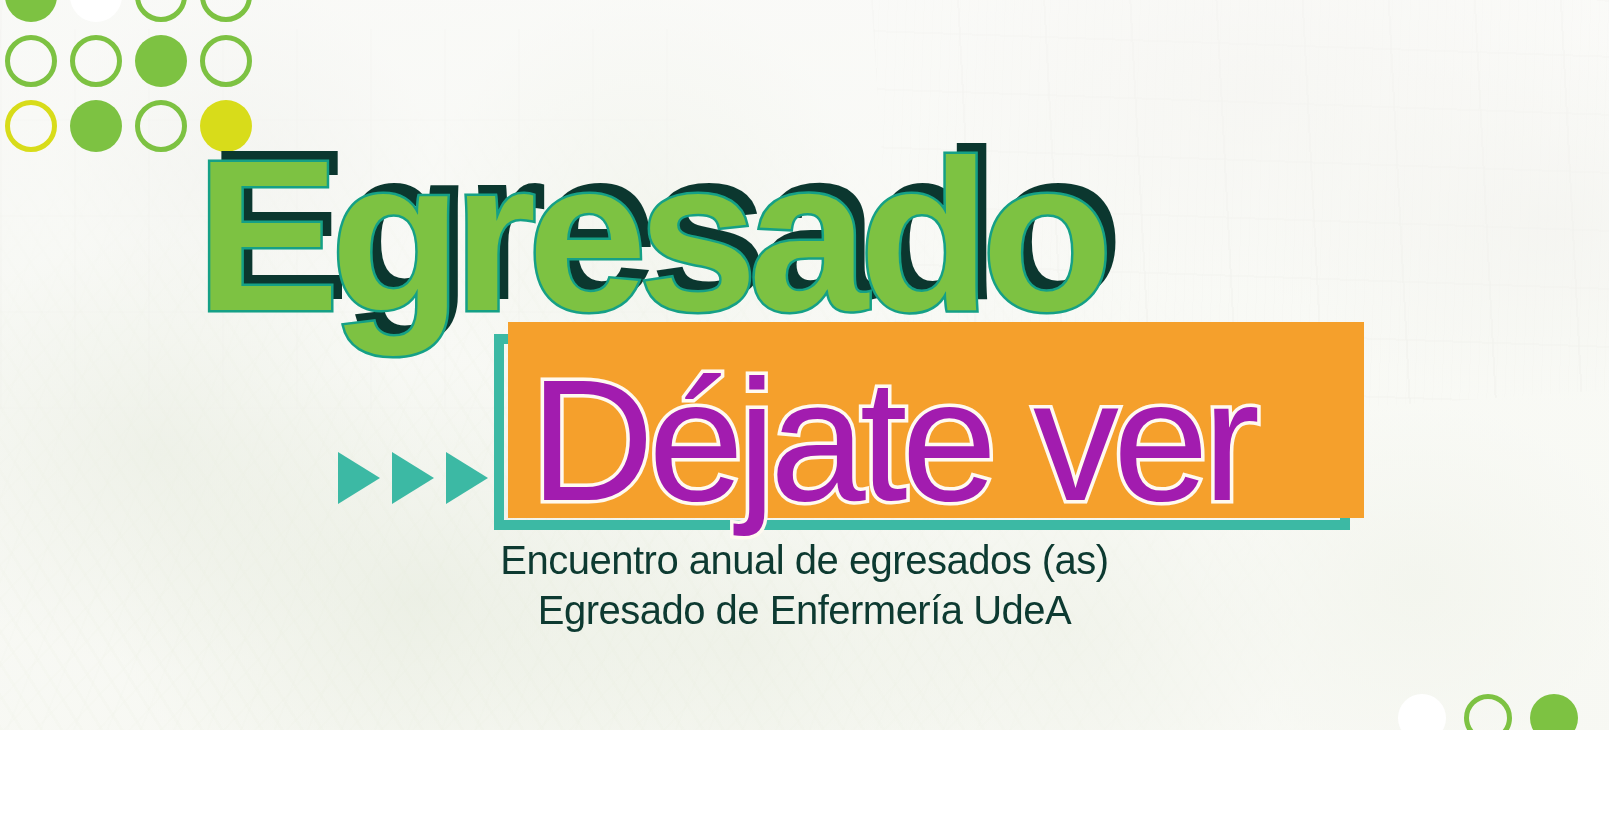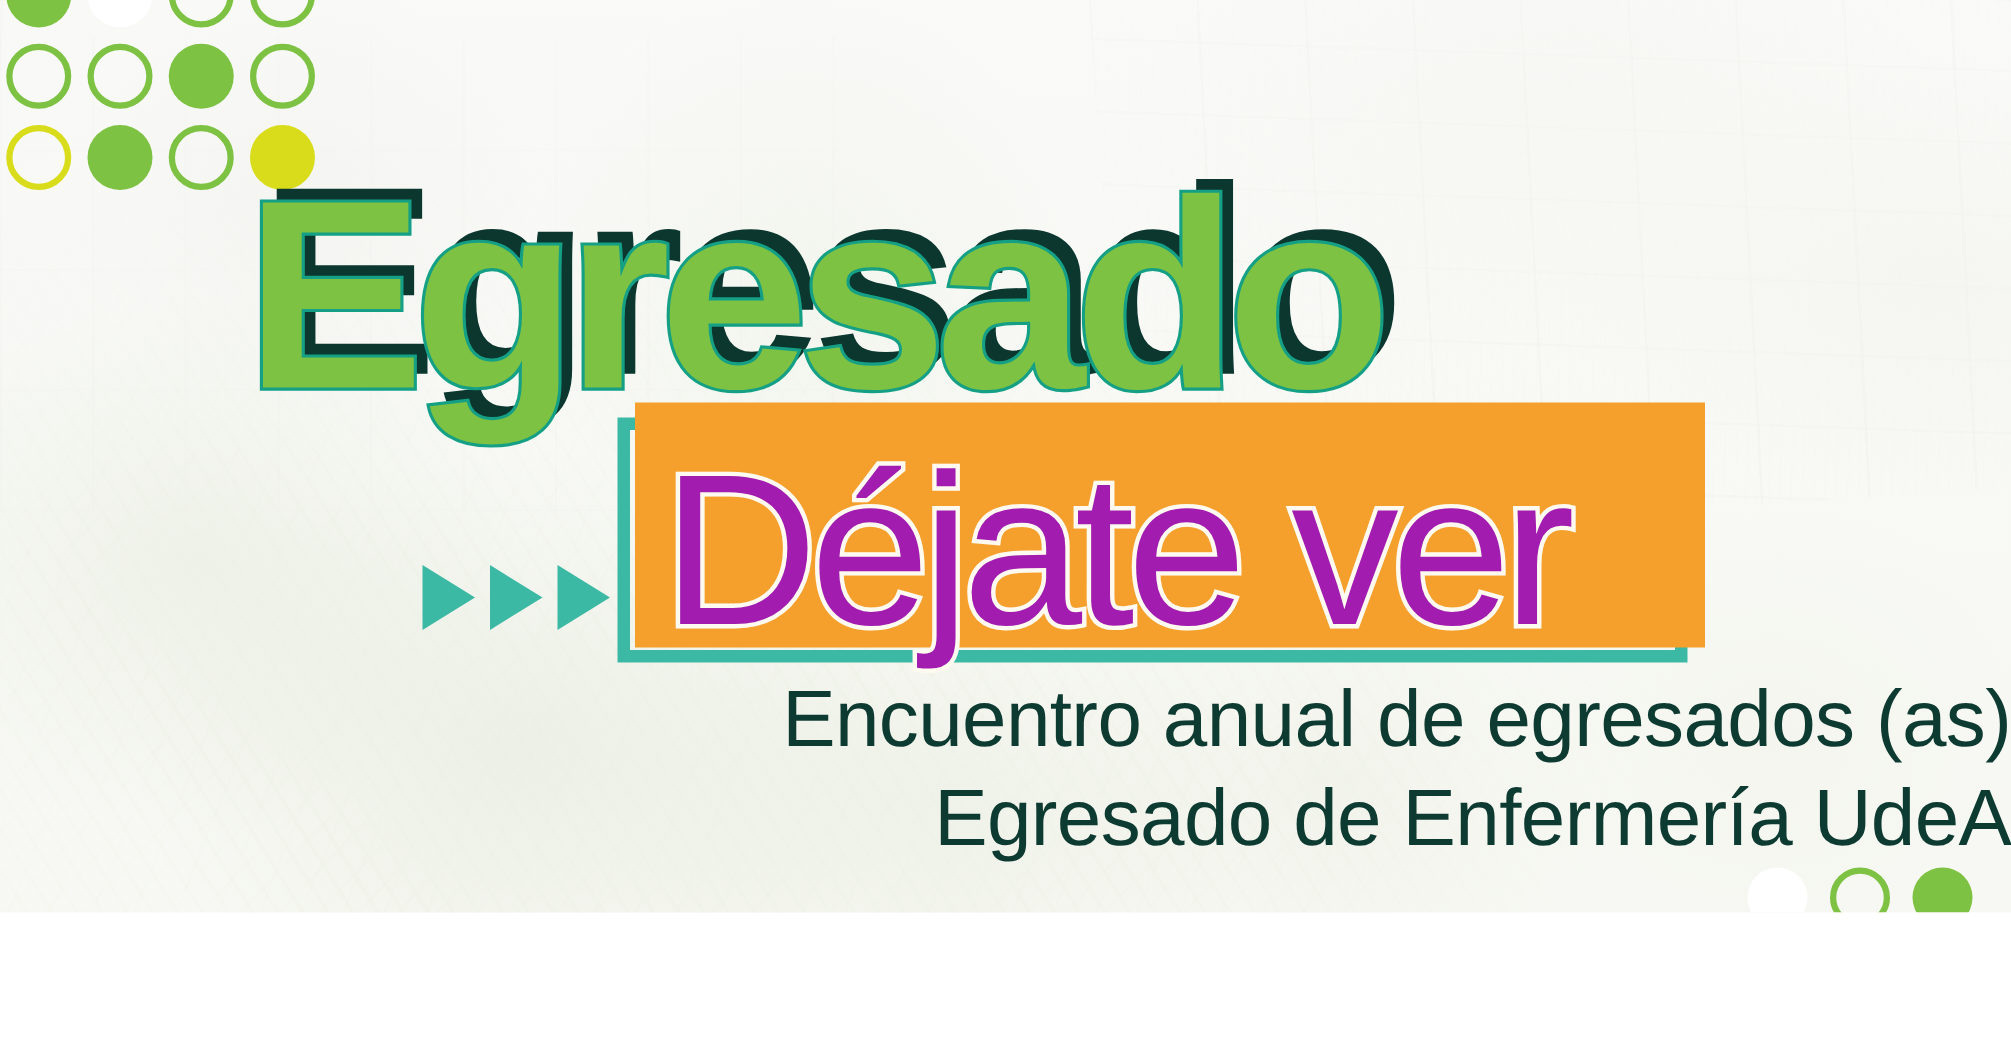--- a/index.html
+++ b/index.html
@@ -140,24 +140,24 @@
     margin-top:20px;
   }
   .banner-text .inner{position:relative;}
 
   
   .subtitle{
     position:absolute;
     left:0;right:0;
     top:536px;
     z-index:9;
-    text-align:right;
+    text-align:center;
     color:#0d3a31;
     font-family:"Liberation Sans", sans-serif;
-    font-size:64px;
+    font-size:40px;
     line-height:1.24;
     letter-spacing:-.5px;
   }
   .subtitle div{display:block;}
 </style>
 </head>
 <body>
 
 <div id="poster">
 

